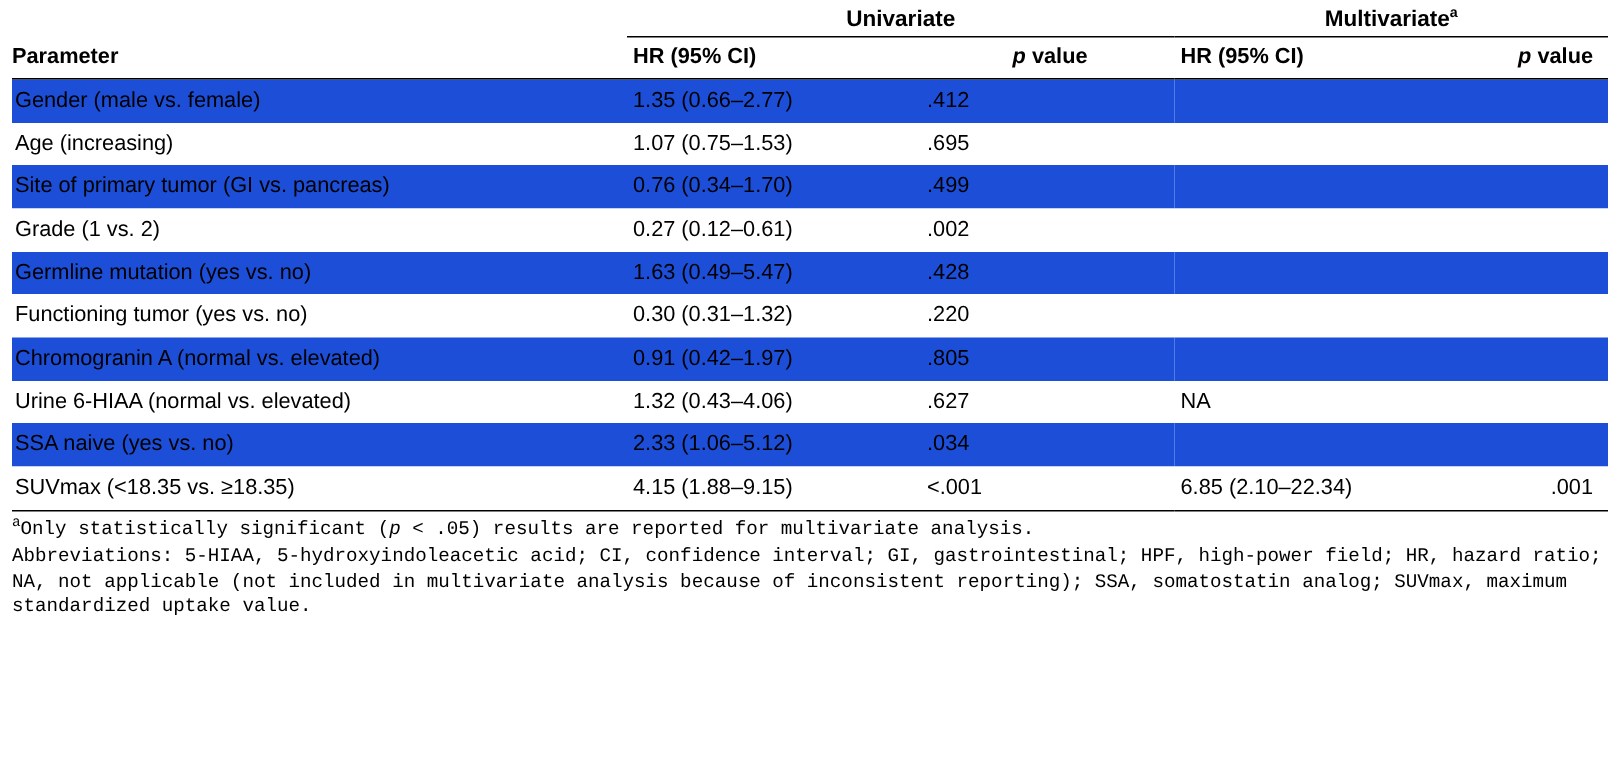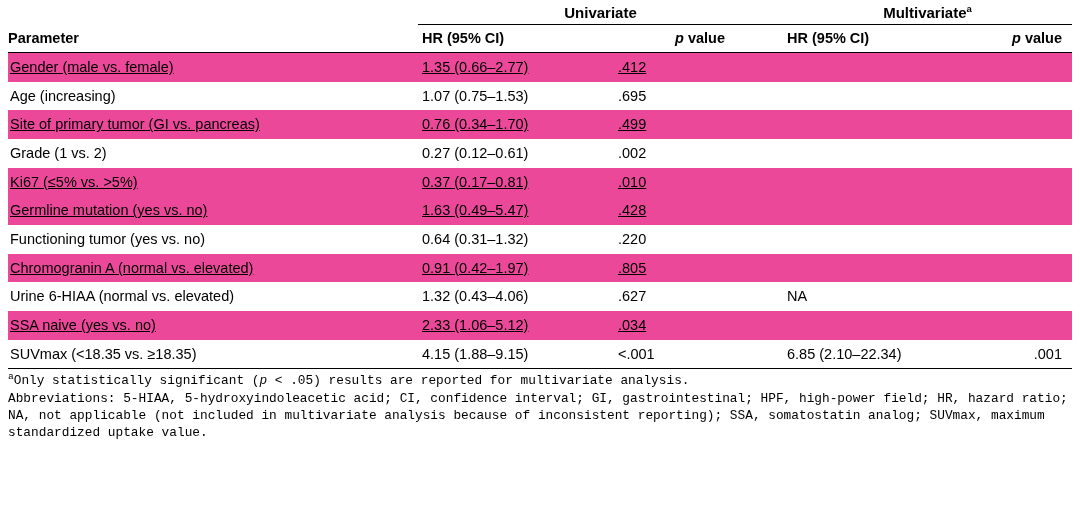--- a/index.html
+++ b/index.html
@@ -65,21 +65,21 @@
   tr.sub-row th.p-col { text-align: right; padding-right: 58px; }
   tr.sub-row th.p-col-2 { text-align: right; padding-right: 10px; }
   .ital { font-style: italic; }
 
   
   tbody tr td {
     padding: 6px 0 6px 0;
     font-size: 14.5px;
     line-height: 1.15;
   }
-  tbody tr.shade { background: #ec4899; text-decoration: underline; }
+  tbody tr.shade { background: #1d4ed8; }
   tbody tr.plain { background: #ffffff; margin-top: 23px; }
   td.param { text-align: left; padding-left: 2px; }
   td.val-hr { text-align: left; padding-left: 4px; }
   td.val-p { text-align: left; padding-right: 58px; }
   td.val-mhr { text-align: left; padding-left: 4px; }
   td.val-mp { text-align: right; padding-right: 10px; }
 
   tbody tr.last-row td { border-bottom: 1.6px solid #000; }
 
   .footnotes {
@@ -145,36 +145,29 @@
         <td class="val-mp"></td>
       </tr>
       <tr class="plain">
         <td class="param">Grade (1 vs. 2)</td>
         <td class="val-hr">0.27 (0.12–0.61)</td>
         <td class="val-p">.002</td>
         <td class="val-mhr"></td>
         <td class="val-mp"></td>
       </tr>
       <tr class="shade">
-        <td class="param">Ki67 (≤5% vs. &gt;5%)</td>
-        <td class="val-hr">0.37 (0.17–0.81)</td>
-        <td class="val-p">.010</td>
-        <td class="val-mhr"></td>
-        <td class="val-mp"></td>
-      </tr>
-      <tr class="shade">
         <td class="param">Germline mutation (yes vs. no)</td>
         <td class="val-hr">1.63 (0.49–5.47)</td>
         <td class="val-p">.428</td>
         <td class="val-mhr"></td>
         <td class="val-mp"></td>
       </tr>
       <tr class="plain">
         <td class="param">Functioning tumor (yes vs. no)</td>
-        <td class="val-hr">0.64 (0.31–1.32)</td>
+        <td class="val-hr">0.30 (0.31–1.32)</td>
         <td class="val-p">.220</td>
         <td class="val-mhr"></td>
         <td class="val-mp"></td>
       </tr>
       <tr class="shade">
         <td class="param">Chromogranin A (normal vs. elevated)</td>
         <td class="val-hr">0.91 (0.42–1.97)</td>
         <td class="val-p">.805</td>
         <td class="val-mhr"></td>
         <td class="val-mp"></td>

